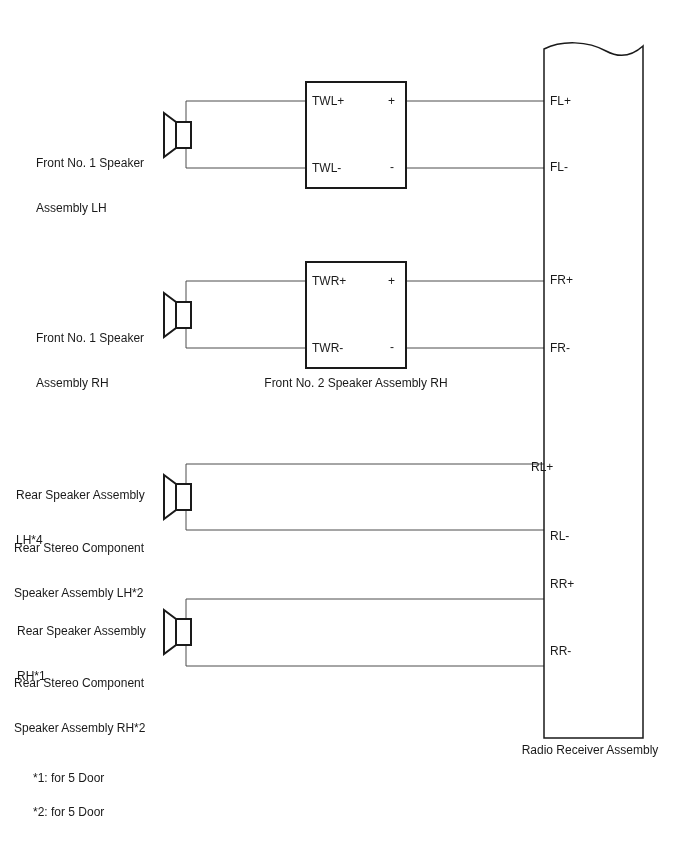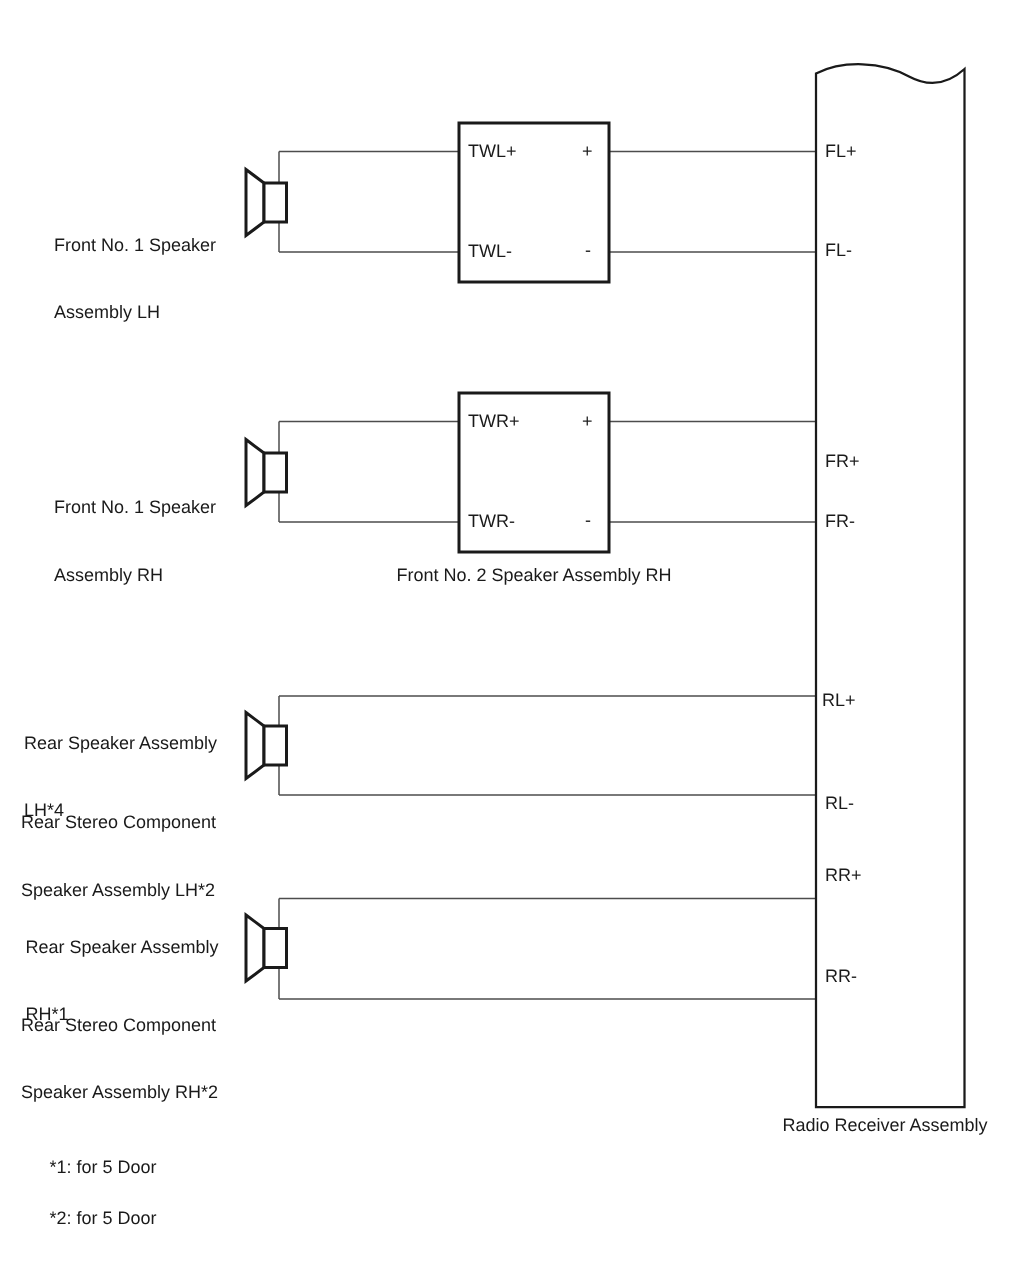--- a/index.html
+++ b/index.html
@@ -123,23 +123,23 @@
   <span class="lbl term" style="left:390px; top:167px;">-</span>
 
   <span class="lbl term" style="left:312px; top:281px;">TWR+</span>
   <span class="lbl term" style="left:312px; top:348px;">TWR-</span>
   <span class="lbl term" style="left:388px; top:281px;">+</span>
   <span class="lbl term" style="left:390px; top:347px;">-</span>
   <div class="lbl caption" style="left:236px; top:376px; width:240px;text-align:center;">Front No. 2 Speaker Assembly RH</div>
 
   <span class="lbl term" style="left:550px; top:101px;">FL+</span>
   <span class="lbl term" style="left:550px; top:167px;">FL-</span>
-  <span class="lbl term" style="left:550px; top:280px;margin-top:28px;">FR+</span>
+  <span class="lbl term" style="left:550px; top:280px;">FR+</span>
   <span class="lbl term" style="left:550px; top:348px;">FR-</span>
-  <span class="lbl term" style="left:548px; top:467px;">RL+</span>
+  <span class="lbl term" style="left:531px; top:467px;">RL+</span>
   <span class="lbl term" style="left:550px; top:536px;">RL-</span>
   <span class="lbl term" style="left:550px; top:584px;">RR+</span>
   <span class="lbl term" style="left:550px; top:651px;">RR-</span>
 
   <div class="lbl caption" style="left:490px; top:743px; width:200px;">Radio Receiver Assembly</div>
 
   <span class="lbl" style="left:33px; top:771px;">*1: for 5 Door</span>
   <span class="lbl" style="left:33px; top:805px;">*2: for 5 Door</span>
 
 </div>

